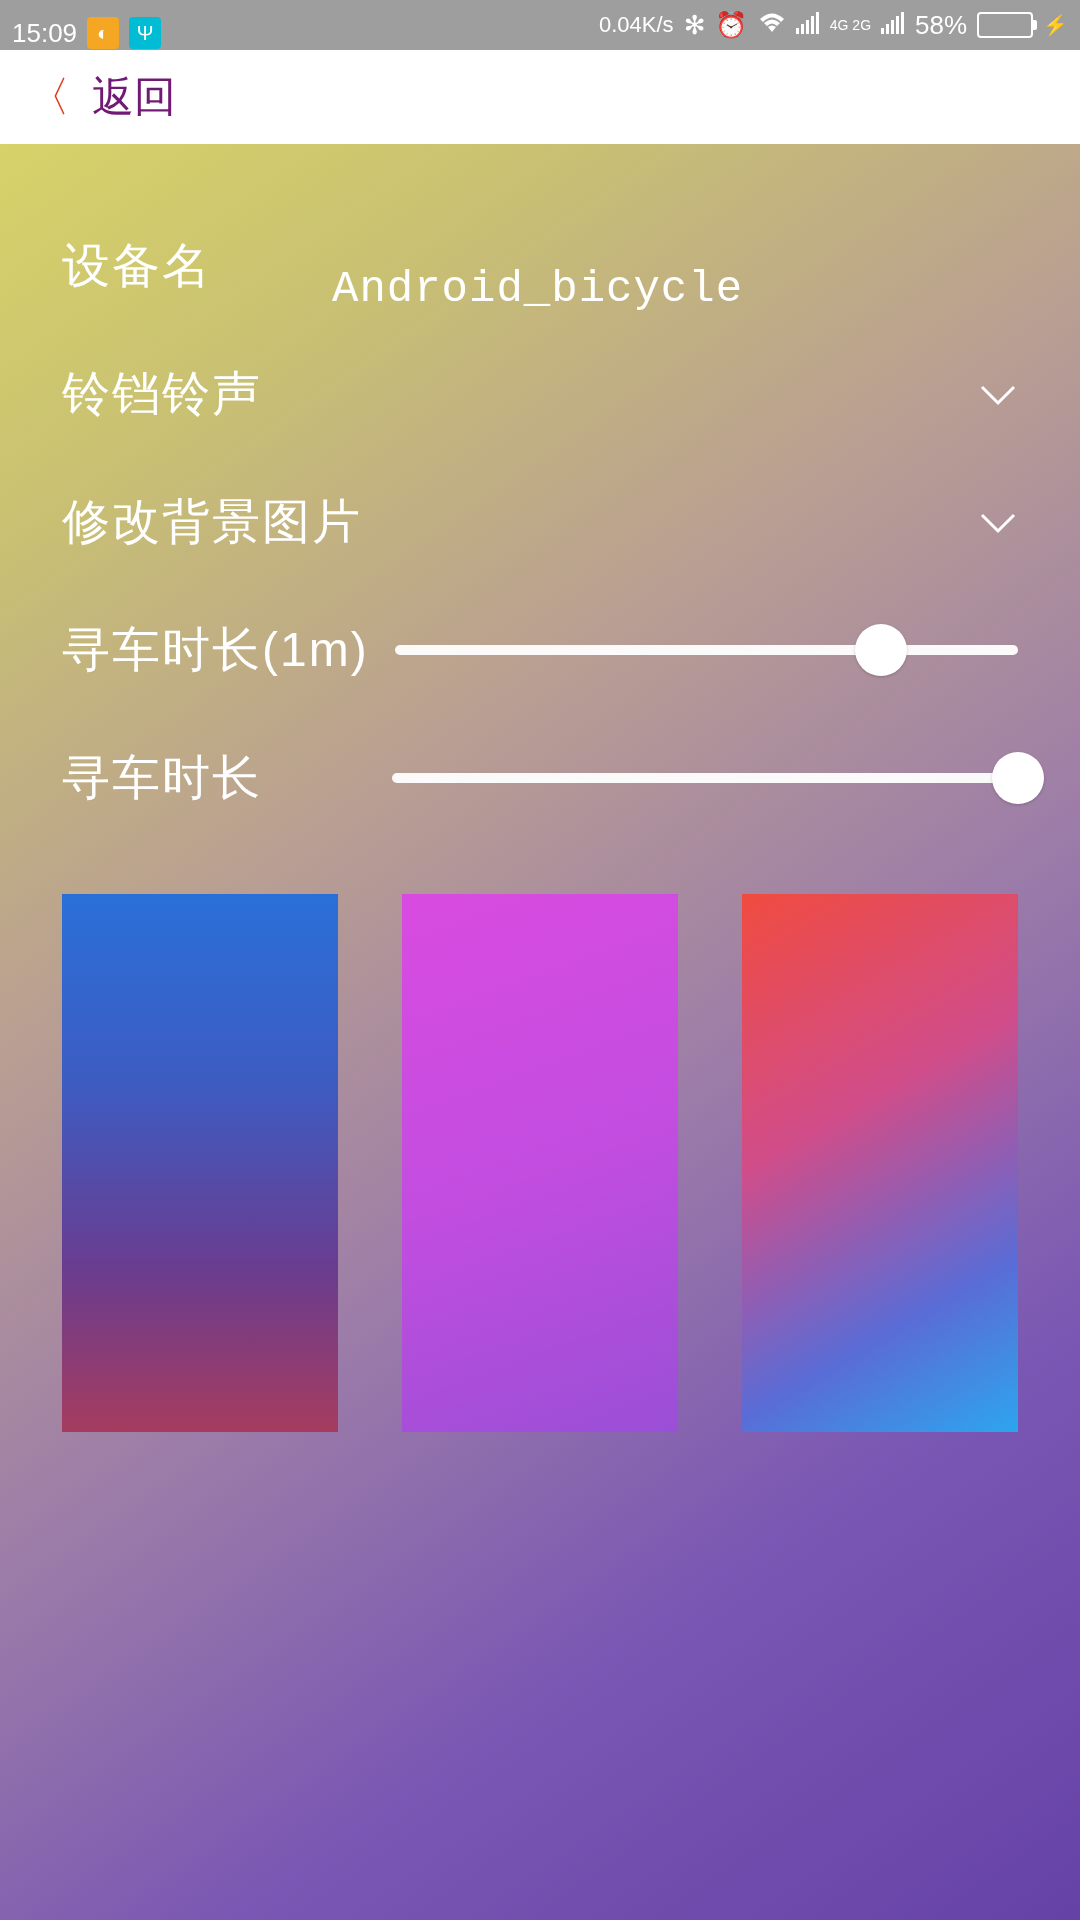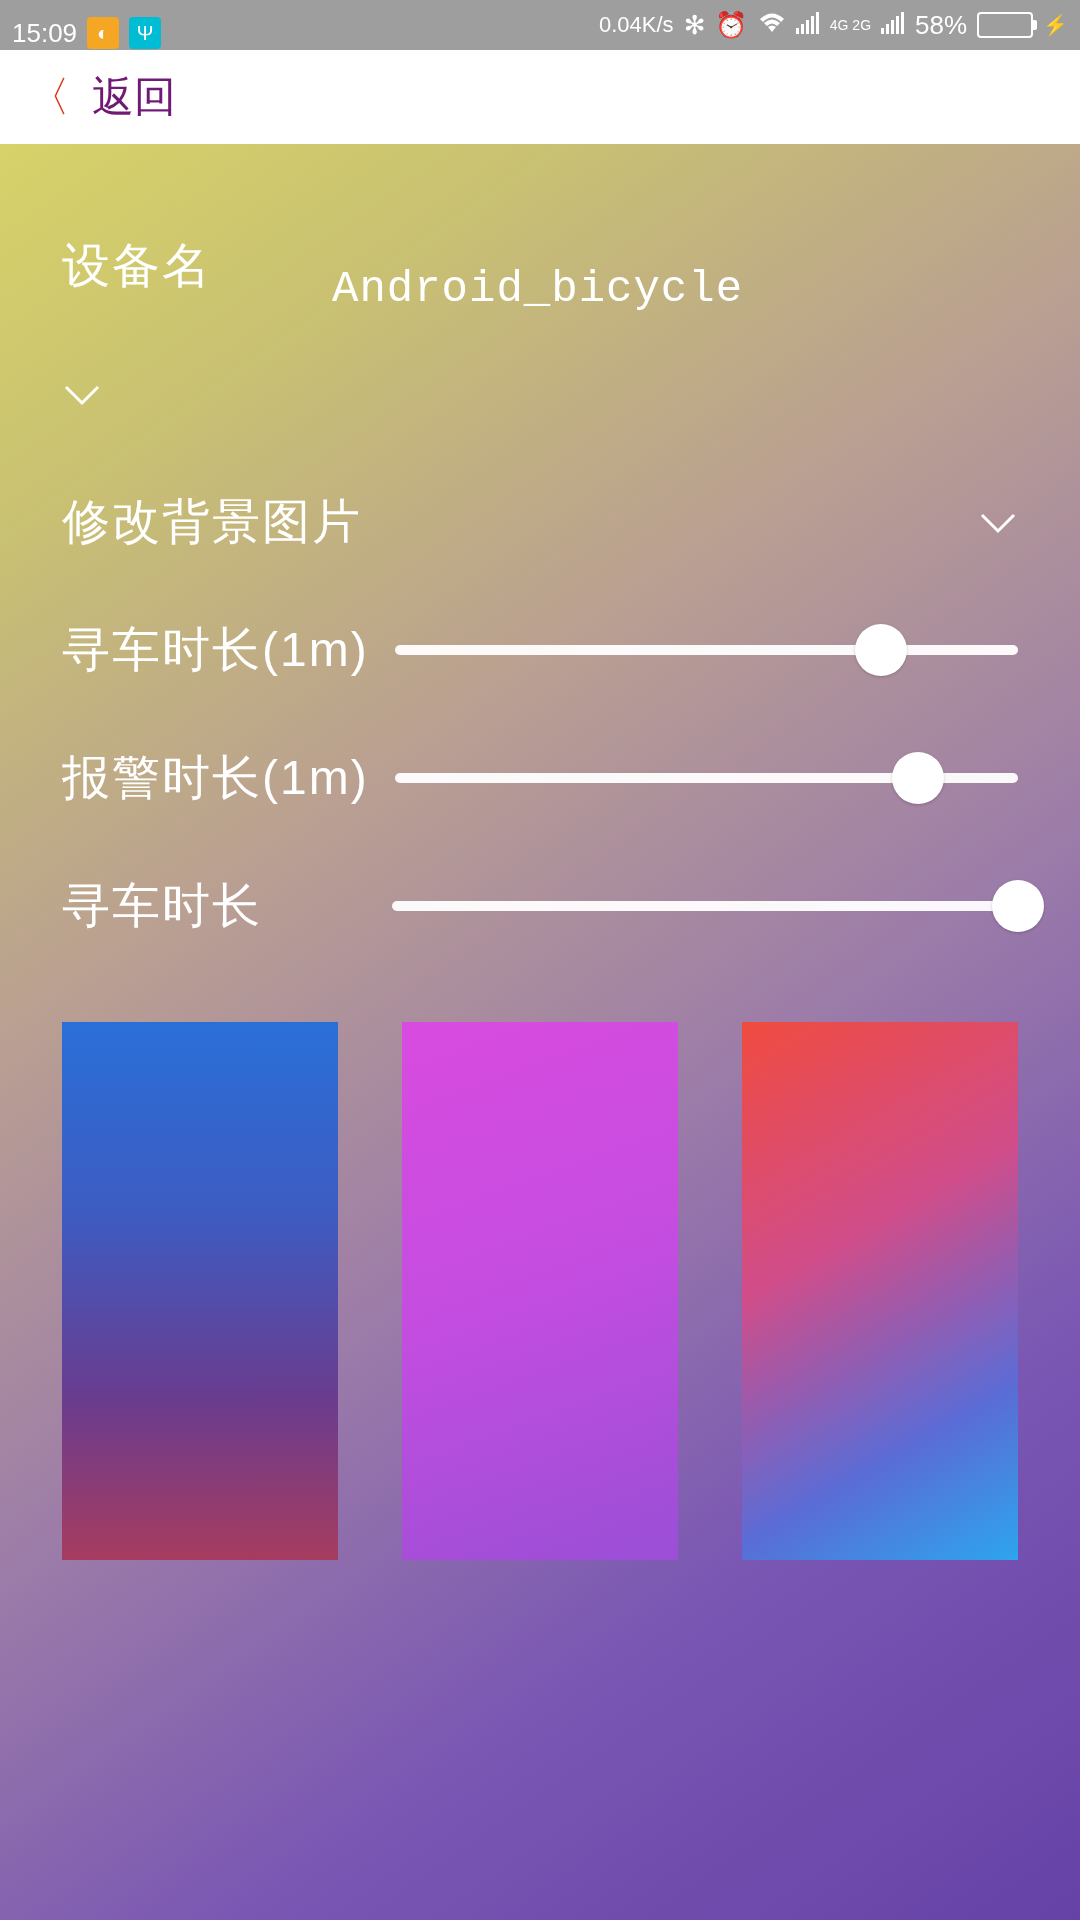--- a/index.html
+++ b/index.html
@@ -183,20 +183,21 @@
 </div>
 
 <div class="content">
 
   <div class="row">
     <span class="row-label">设备名</span>
     <span class="row-value">Android_bicycle</span>
   </div>
 
   <div class="row">
+    <span class="row-label">铃铛铃声</span>
     <span class="chevron-down">
       <svg width="40" height="24" viewBox="0 0 40 24">
           <path d="M4 4 L20 20 L36 4" stroke="#fff" stroke-width="3" fill="none"></path>
         </svg>
     </span>
   </div>
 
   <div class="row">
     <span class="row-label">修改背景图片</span>
     <span class="chevron-down">
@@ -207,27 +208,20 @@
   </div>
 
   <div class="slider-row">
     <span class="row-label">寻车时长(1m)</span>
     <div class="slider">
       <div class="slider-track"></div>
       <div class="slider-thumb" style="left:78%"></div>
     </div>
   </div>
 
-  <div class="slider-row">
-    <span class="row-label">报警时长(1m)</span>
-    <div class="slider">
-      <div class="slider-track"></div>
-      <div class="slider-thumb" style="left:84%"></div>
-    </div>
-  </div>
 
   <div class="slider-row">
     <span class="row-label">寻车时长</span>
     <div class="slider">
       <div class="slider-track"></div>
       <div class="slider-thumb" style="left:100%"></div>
     </div>
   </div>
 
   <div class="thumbs">

